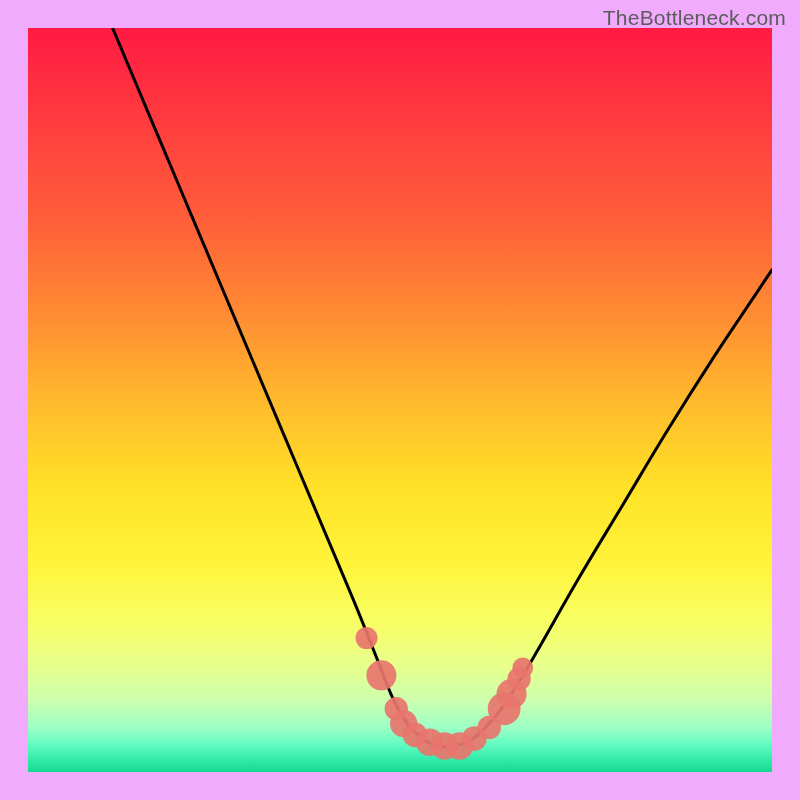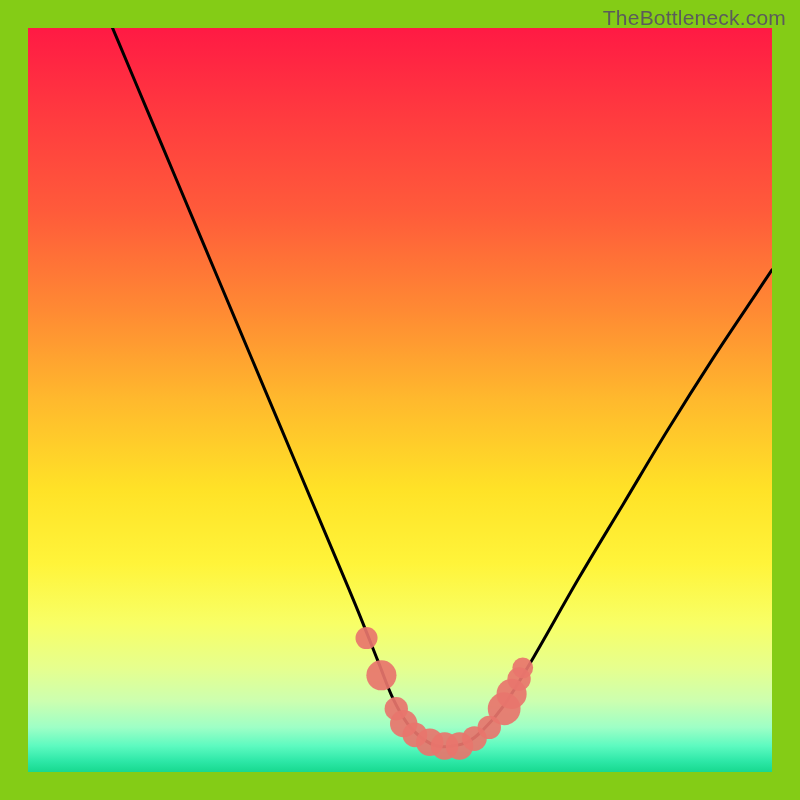--- a/index.html
+++ b/index.html
@@ -10,21 +10,21 @@
     background: #000;
     overflow: hidden;
     font-family: Arial, Helvetica, sans-serif;
   }
   .frame {
     position: absolute;
     left: 0;
     top: 0;
     width: 800px;
     height: 800px;
-    background: #84cc16;
+    background: #f0abfc;
   }
   .plot-area {
     position: absolute;
     left: 28px;
     top: 28px;
     width: 744px;
     height: 744px;
     overflow: hidden;
   }
   .gradient {

